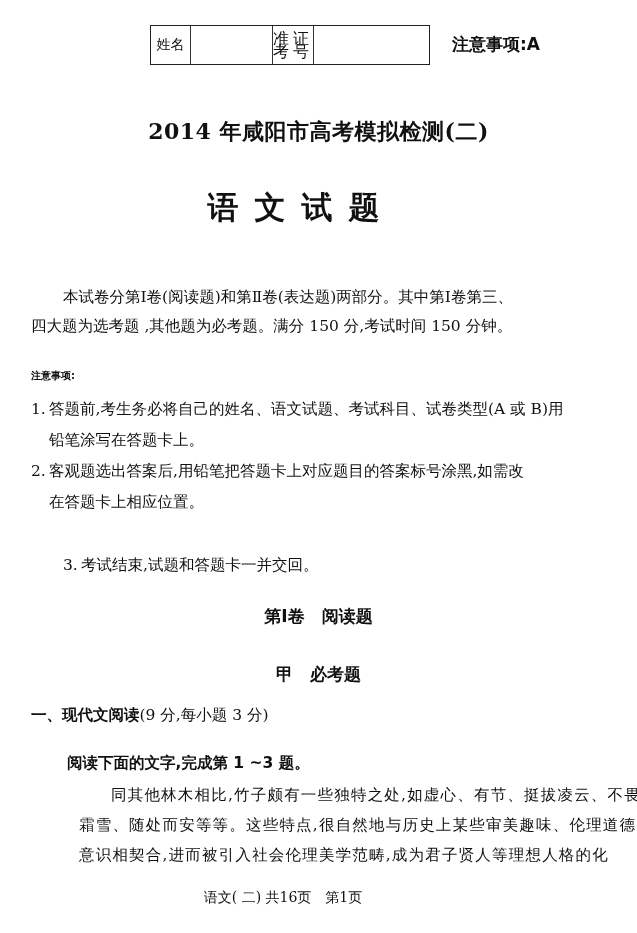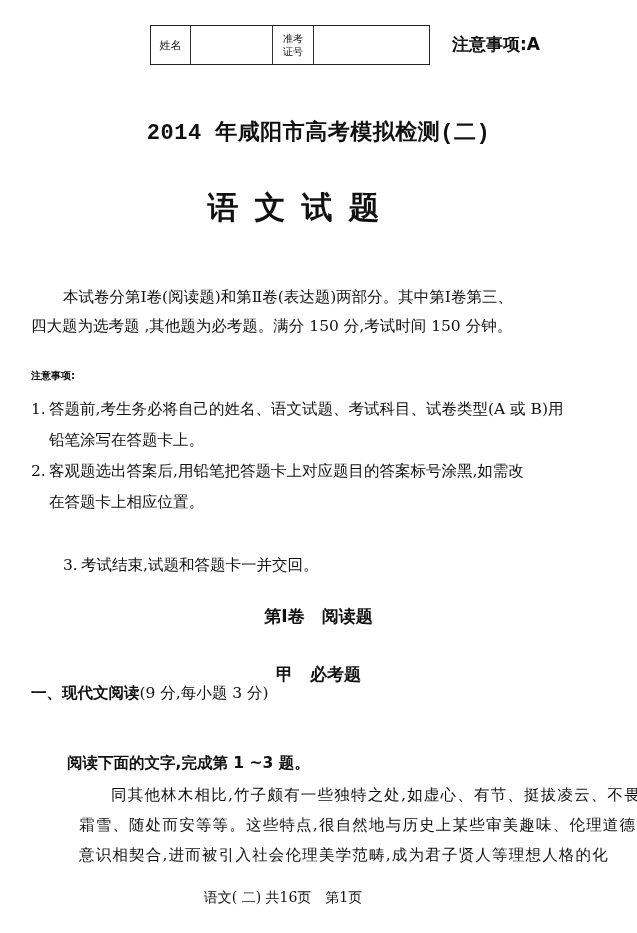--- a/index.html
+++ b/index.html
@@ -10,28 +10,28 @@
   }
   .abs { position: absolute; white-space: nowrap; }
 
   
   .info-table {
     position: absolute; left: 150px; top: 25px; width: 280px; height: 40px;
     border: 1.5px solid #222; display: flex; box-sizing: border-box;
   }
   .info-table .cell { border-right: 1px solid #333; box-sizing: border-box; display: flex; align-items: center; justify-content: center; }
   .info-table .cell:last-child { border-right: none; }
-  .c-label1 { width: 40px; font-size: 11px; font-family: "DejaVu Sans", sans-serif; }
+  .c-label1 { width: 40px; font-size: 14px; font-family: "DejaVu Sans", sans-serif; }
   .c-blank1 { width: 82px; }
-  .c-label2 { width: 41px; font-size: 10px; line-height: 13px; font-family: "DejaVu Sans", sans-serif; flex-direction: column; }
+  .c-label2 { width: 41px; font-size: 16px; line-height: 13px; font-family: "DejaVu Sans", sans-serif; flex-direction: row; }
   .c-blank2 { flex: 1; }
 
   .paper-type { left: 452px; top: 33px; font-size: 17px; font-weight: bold; font-family: "DejaVu Sans", sans-serif; }
 
-  .exam-title { left: 0; width: 637px; text-align: center; top: 117px; font-size: 22px; font-weight: bold; letter-spacing: 0.5px; font-family: Liberation Mono, monospace; }
+  .exam-title { left: 0; width: 637px; text-align: center; top: 117px; font-size: 22px; font-weight: bold; letter-spacing: 0.5px; }
   .subject-title { left: 0; width: 587px; text-align: center; top: 187px; font-size: 31px; font-weight: bold; letter-spacing: 16px; text-indent: 16px; }
 
   .para { left: 31px; width: 580px; font-size: 15.5px; line-height: 29px; white-space: normal; }
   .intro { top: 283px; }
   .intro .l1 { padding-left: 32px; }
 
   .notice-h { left: 31px; top: 369px; font-size: 10px; font-weight: bold; font-family: "DejaVu Sans", sans-serif; }
   .rule { left: 31px; width: 580px; font-size: 15.5px; line-height: 31px; white-space: normal; }
   .rule .num { display: inline-block; width: 18px; }
   .rule .cont { padding-left: 18px; display: block; }
@@ -82,21 +82,21 @@
   <span class="cont">在答题卡上相应位置。</span>
 </div>
 
 <div class="abs rule" style="top:550px;margin-left:32px;">
   <span class="num">3.</span><span>考试结束,试题和答题卡一并交回。</span>
 </div>
 
 <div class="abs section-h sec1">第Ⅰ卷　阅读题</div>
 <div class="abs section-h sec2">甲　必考题</div>
 
-<div class="abs q-head" style="top:683px;">
+<div class="abs q-head" style="top:705px;">
   <span>一、现代文阅读</span><span class="normal">(9 分,每小题 3 分)</span>
 </div>
 <div class="abs q-head" style="top:753px;padding-left:36px;">阅读下面的文字,完成第 1 ~3 题。</div>
 
 <div class="abs passage">
   <div class="indent">同其他林木相比,竹子颇有一些独特之处,如虚心、有节、挺拔凌云、不畏</div>
   <div>霜雪、随处而安等等。这些特点,很自然地与历史上某些审美趣味、伦理道德</div>
   <div>意识相契合,进而被引入社会伦理美学范畴,成为君子贤人等理想人格的化</div>
 </div>
 

